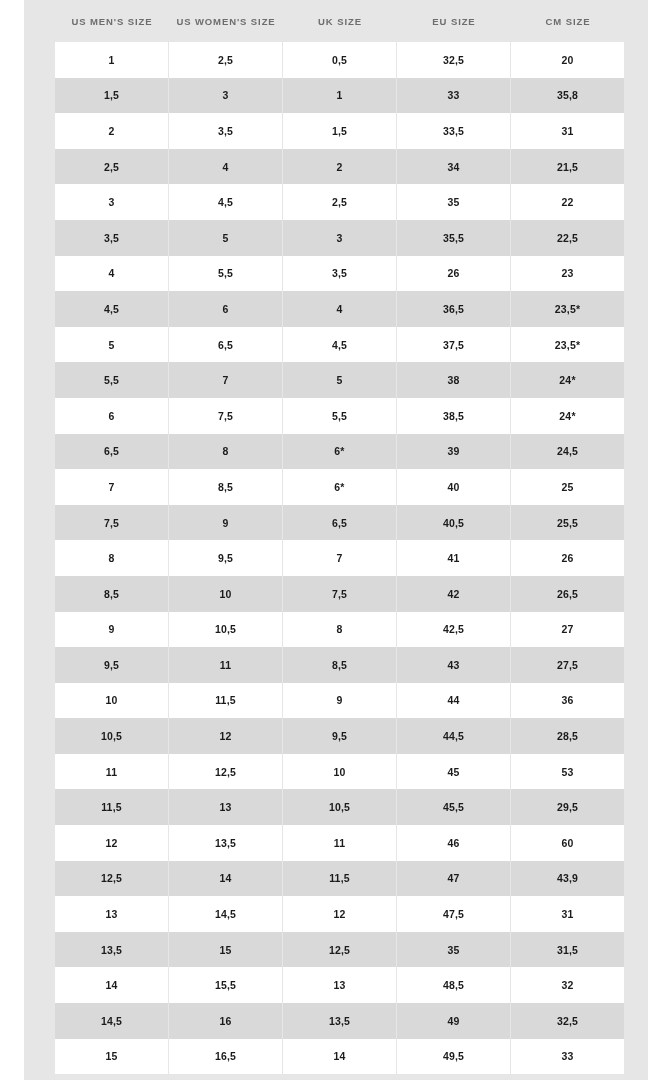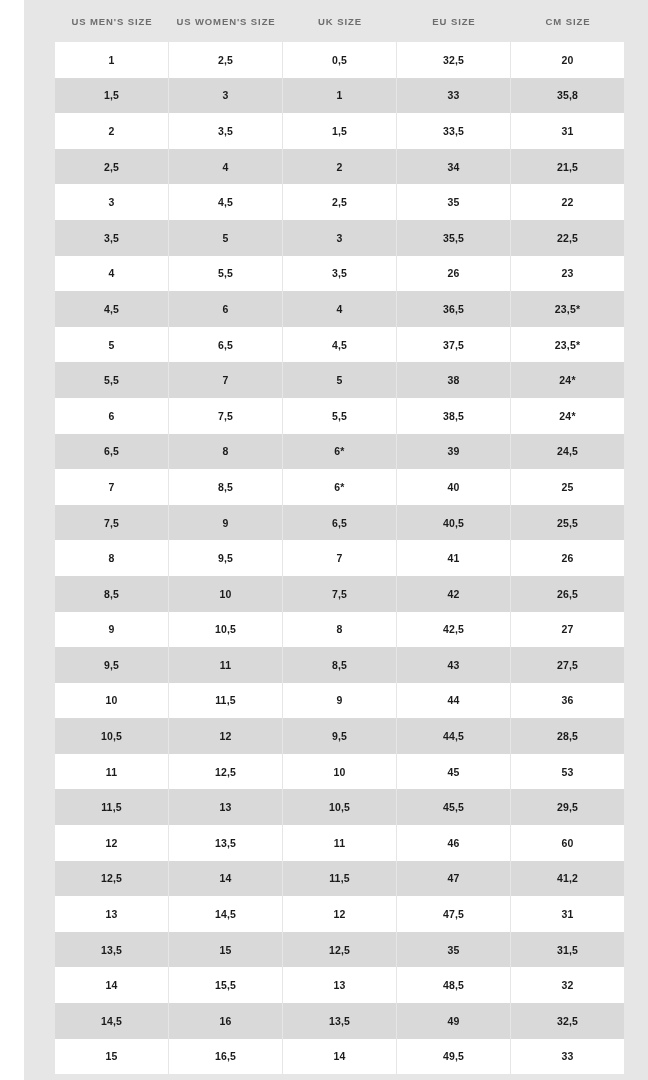--- a/index.html
+++ b/index.html
@@ -324,21 +324,21 @@
             <td>46</td>
             <td>60</td>
             <td class="gutter-cell"></td>
           </tr>
           <tr>
             <td class="gutter-cell"></td>
             <td>12,5</td>
             <td>14</td>
             <td>11,5</td>
             <td>47</td>
-            <td>41,2</td>
+            <td>43,9</td>
             <td class="gutter-cell"></td>
           </tr>
           <tr>
             <td class="gutter-cell"></td>
             <td>13</td>
             <td>14,5</td>
             <td>12</td>
             <td>47,5</td>
             <td>31</td>
             <td class="gutter-cell"></td>

